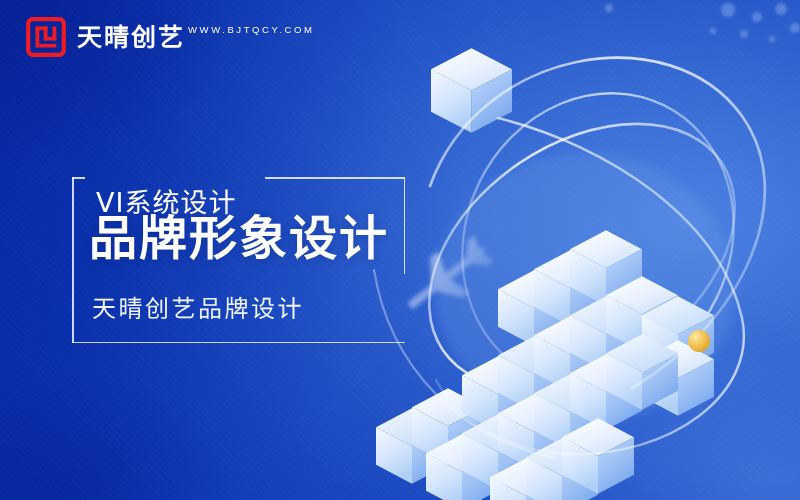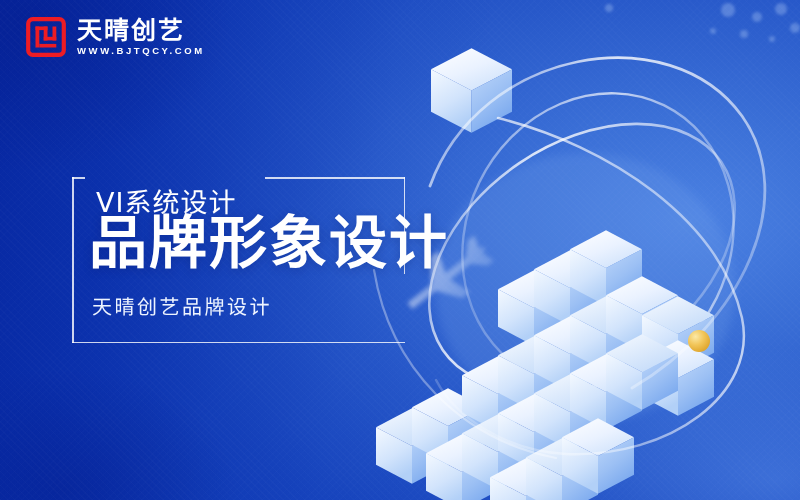--- a/index.html
+++ b/index.html
@@ -42,28 +42,28 @@
       repeating-linear-gradient(45deg, rgba(255,255,255,.16) 0 1px, rgba(255,255,255,0) 1px 5px),
       repeating-linear-gradient(-45deg, rgba(255,255,255,.10) 0 1px, rgba(255,255,255,0) 1px 5px);
   }
 
   
   .bokeh{position:absolute;border-radius:50%;background:rgba(200,222,255,.30);filter:blur(1.6px);}
 
   
   .logo{position:absolute;left:26px;top:17px;display:flex;align-items:center;gap:11px;}
   .logo-mark{width:40px;height:40px;position:relative;flex:none;}
-  .logo-text{display:flex;flex-direction:column;gap:3px;}
+  .logo-text{display:flex;gap:3px;}
   .logo-cn{
     color:#fff;font-size:25px;font-weight:bold;line-height:1;
     letter-spacing:2px;white-space:nowrap;
     font-family:"DejaVu Sans","Liberation Sans",sans-serif;
   }
   .logo-url{
-    color:#fff;font-size:9.5px;font-weight:bold;line-height:1;
+    color:#fff;font-size:9.5px;font-weight:normal;line-height:1;
     letter-spacing:2.6px;white-space:nowrap;
   }
 
   
   .frame{position:absolute;left:72px;top:177px;width:333px;height:166px;}
   .fr-line{position:absolute;background:rgba(255,255,255,.80);}
   .fr-top-stub{left:0;top:0;width:13px;height:1.5px;}
   .fr-top-long{left:193px;top:0;width:140px;height:1.5px;}
   .fr-left{left:0;top:0;width:1.5px;height:166px;}
   .fr-bottom{left:0;top:164.5px;width:333px;height:1.5px;}
@@ -71,28 +71,28 @@
 
   .eyebrow{
     position:absolute;left:24px;top:-20px;
     color:#fff;font-size:27px;line-height:1;font-weight:400;
     letter-spacing:1px;white-space:nowrap;
     font-family:"DejaVu Sans","Liberation Sans",sans-serif;
     margin-top:32px;
   }
   .headline{
     position:absolute;left:17px;top:37px;
-    color:#fff;font-size:58px;line-height:1;font-weight:bold;
+    color:#fff;font-size:48px;line-height:1;font-weight:bold;
     letter-spacing:2px;white-space:nowrap;
     font-family:"DejaVu Sans","Liberation Sans",sans-serif;
     text-shadow:0 2px 10px rgba(0,20,90,.25);
   }
   .subline{
     position:absolute;left:20px;top:120px;
-    color:#eef4ff;font-size:20px;line-height:1;font-weight:400;
+    color:#eef4ff;font-size:24px;line-height:1;font-weight:400;
     letter-spacing:2.5px;white-space:nowrap;
     font-family:"DejaVu Sans","Liberation Sans",sans-serif;
   }
 
   
   .art{position:absolute;left:370px;top:-12px;width:440px;height:520px;}
   .art svg{width:100%;height:100%;display:block;}
 </style>
 </head>
 <body>

